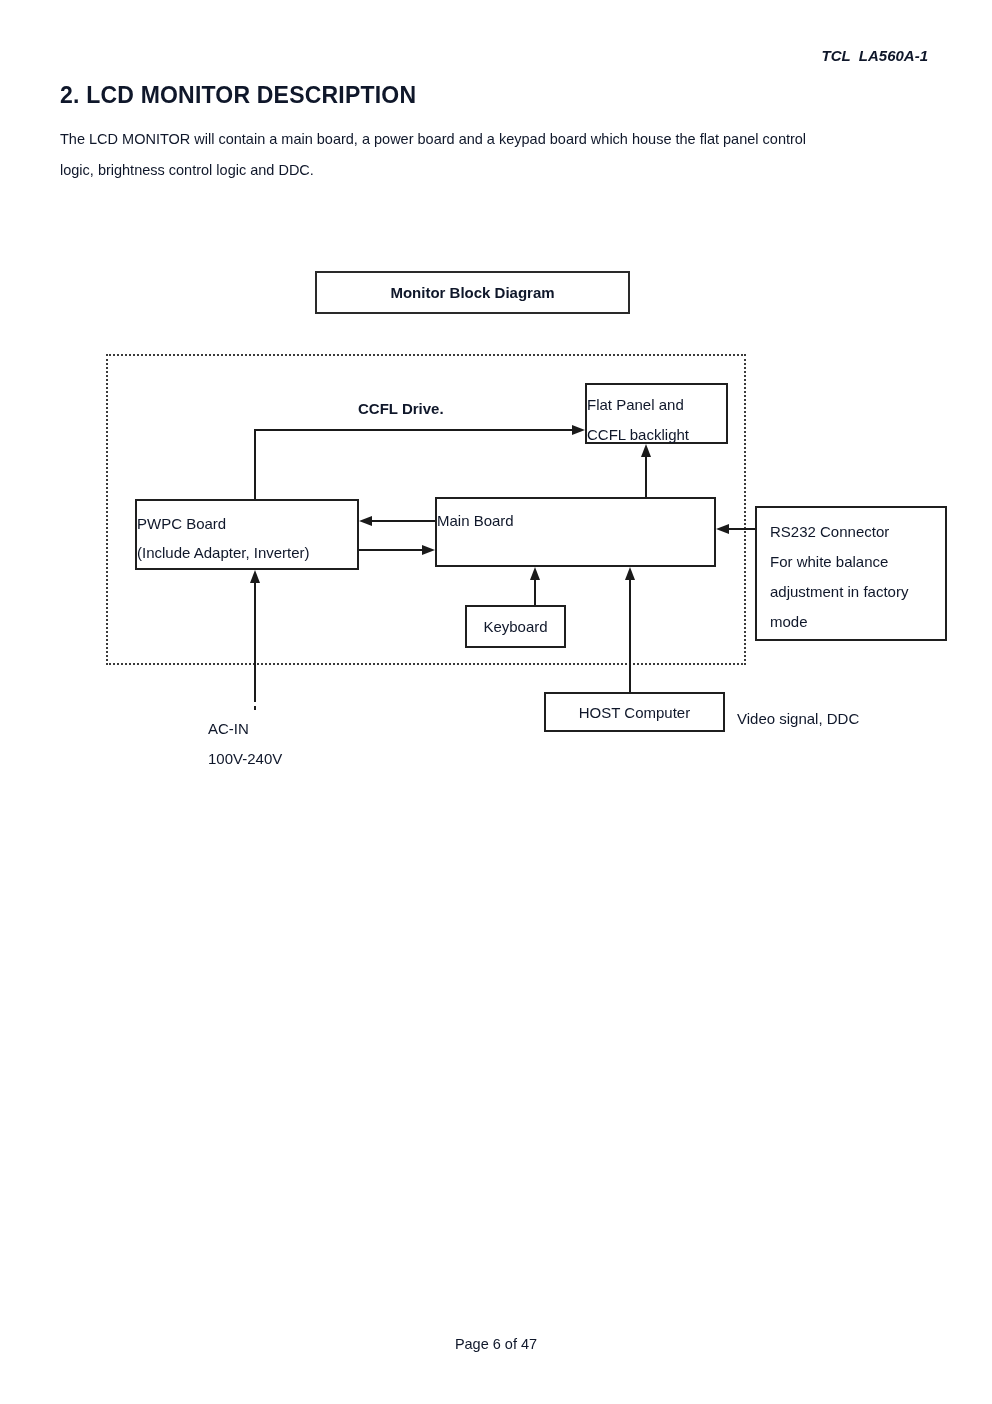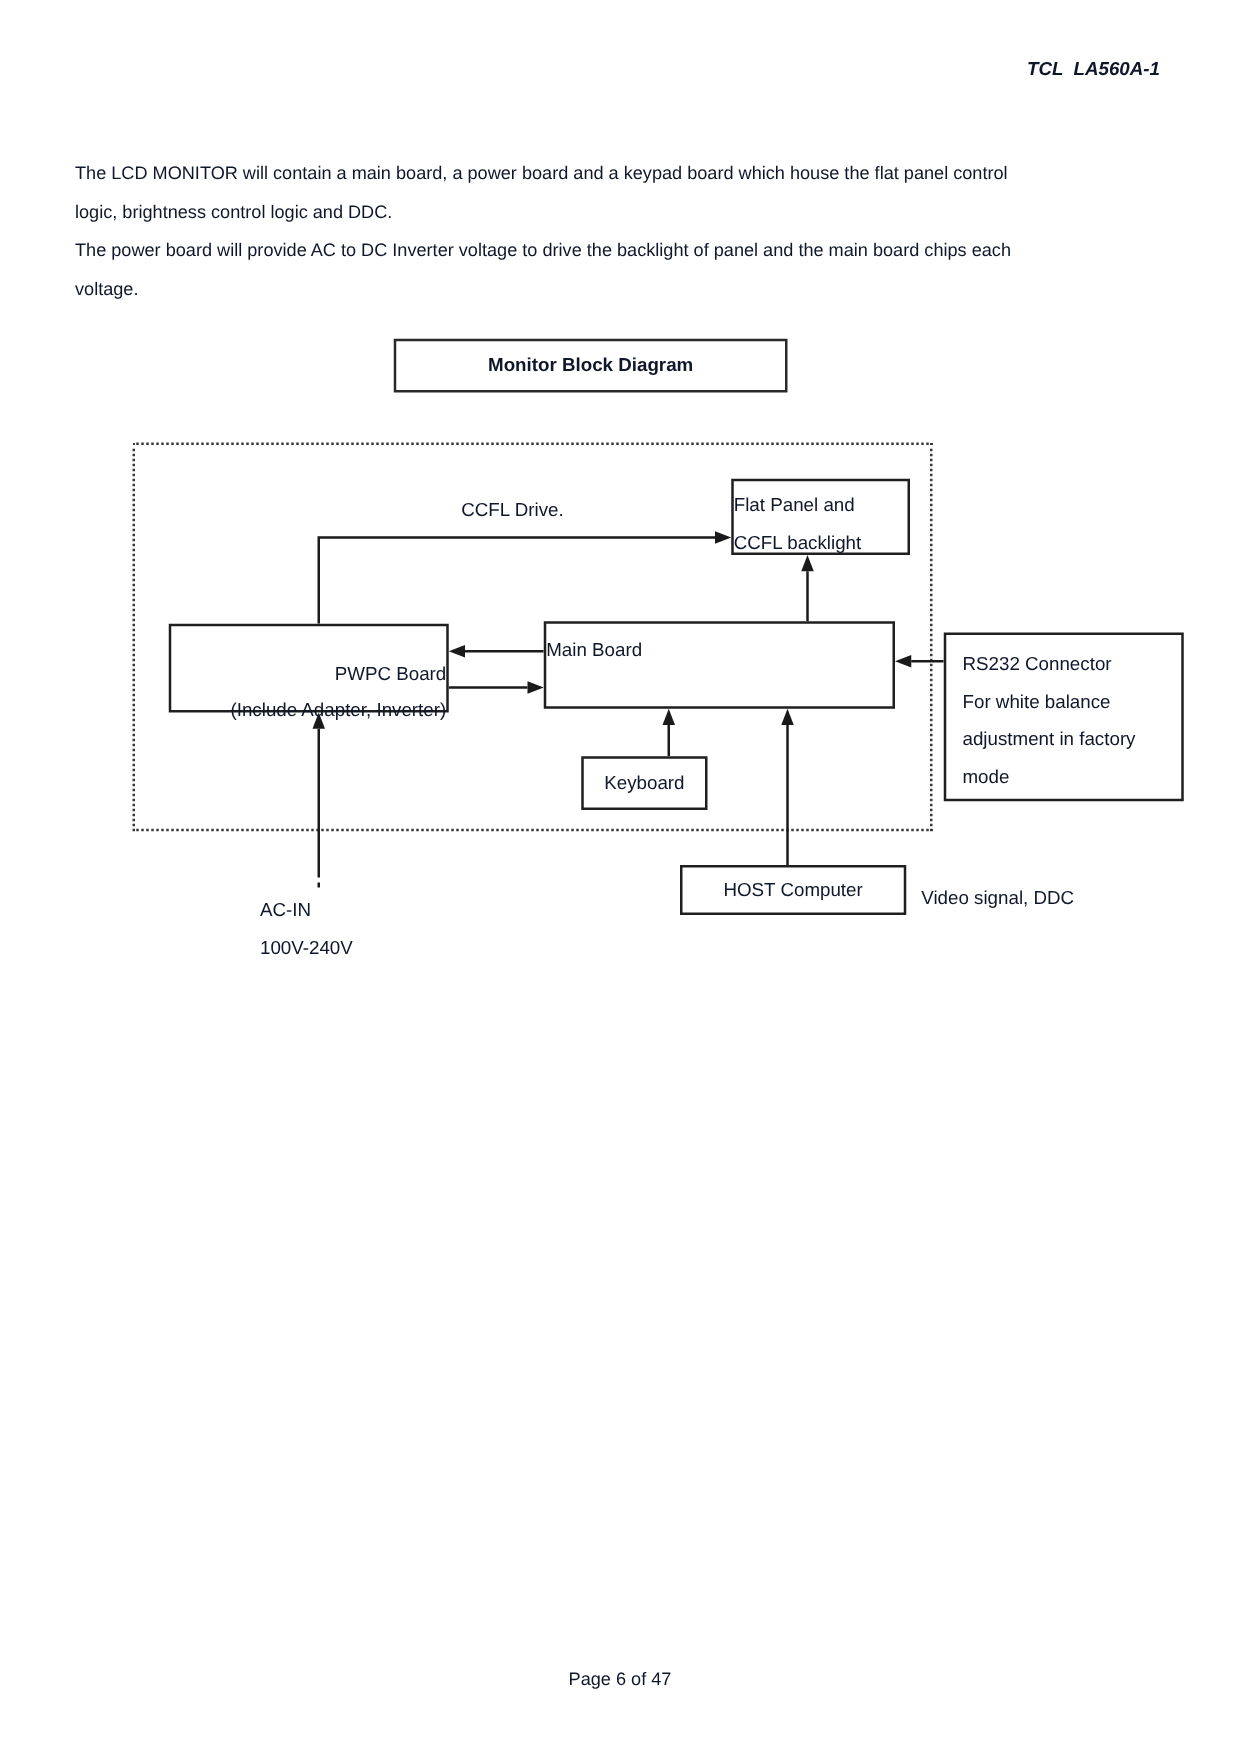--- a/index.html
+++ b/index.html
@@ -73,53 +73,50 @@
     pointer-events: none;
   }
   .node {
     position: absolute;
     border: 2px solid #1f1f1f;
     background: #ffffff;
     font-size: 15px;
     z-index: 2;
   }
   .node-flat-panel { left: 585px; top: 383px; width: 143px; height: 61px; padding: 5px 0 0 0; line-height: 30px; }
-  .node-pwpc { left: 135px; top: 499px; width: 224px; height: 71px; padding-top: 24px; text-align: right; line-height: 29px; }
+  .node-pwpc { left: 135px; top: 499px; width: 224px; height: 71px; padding-top: 8px; text-align: left; line-height: 29px; }
   .node-main-board { left: 435px; top: 497px; width: 281px; height: 70px; padding-top: 13px; text-align: left; }
   .node-keyboard { left: 465px; top: 605px; width: 101px; height: 43px; display: flex; align-items: center; justify-content: center; }
   .node-rs232 { left: 755px; top: 506px; width: 192px; height: 135px; padding: 9px 0 0 13px; line-height: 30px; }
   .node-host { left: 544px; top: 692px; width: 181px; height: 40px; display: flex; align-items: center; justify-content: center; z-index: 2; }
   .float-label { position: absolute; font-size: 15px; z-index: 2; }
-  .label-ccfl { left: 369px; top: 400px; }
+  .label-ccfl { left: 358px; top: 400px; font-weight: bold; }
   .label-acin { left: 208px; top: 714px; line-height: 30px; }
   .label-video { left: 737px; top: 710px; }
   .page-footer {
     position: absolute;
     left: 0; top: 1336px;
     width: 992px;
     text-align: center;
     font-size: 14.5px;
   }
 </style>
 </head>
 <body>
 
 <div class="page">
 
   <div class="doc-id">TCL  LA560A-1</div>
 
+  <h1 class="section-heading">2. LCD MONITOR DESCRIPTION</h1>
 
   <div class="body-text">
     <div>
       <div class="body-line">The LCD MONITOR will contain a main board, a power board and a keypad board which house the flat panel control</div>
       <div class="body-line">logic, brightness control logic and DDC.</div>
-    </div>
-    <div>
-      <div class="body-line">The power board will provide AC to DC Inverter voltage to drive the backlight of panel and the main board chips each</div>
-      <div class="body-line">voltage.</div>
     </div>
   </div>
 
   <div class="title-box">
     <span>Monitor Block Diagram</span>
   </div>
 
   <div class="diagram-boundary"></div>
 
   <svg class="connectors" viewBox="0 0 992 1404" xmlns="http://www.w3.org/2000/svg" stroke="#1a1a1a" stroke-width="2" fill="#1a1a1a">

